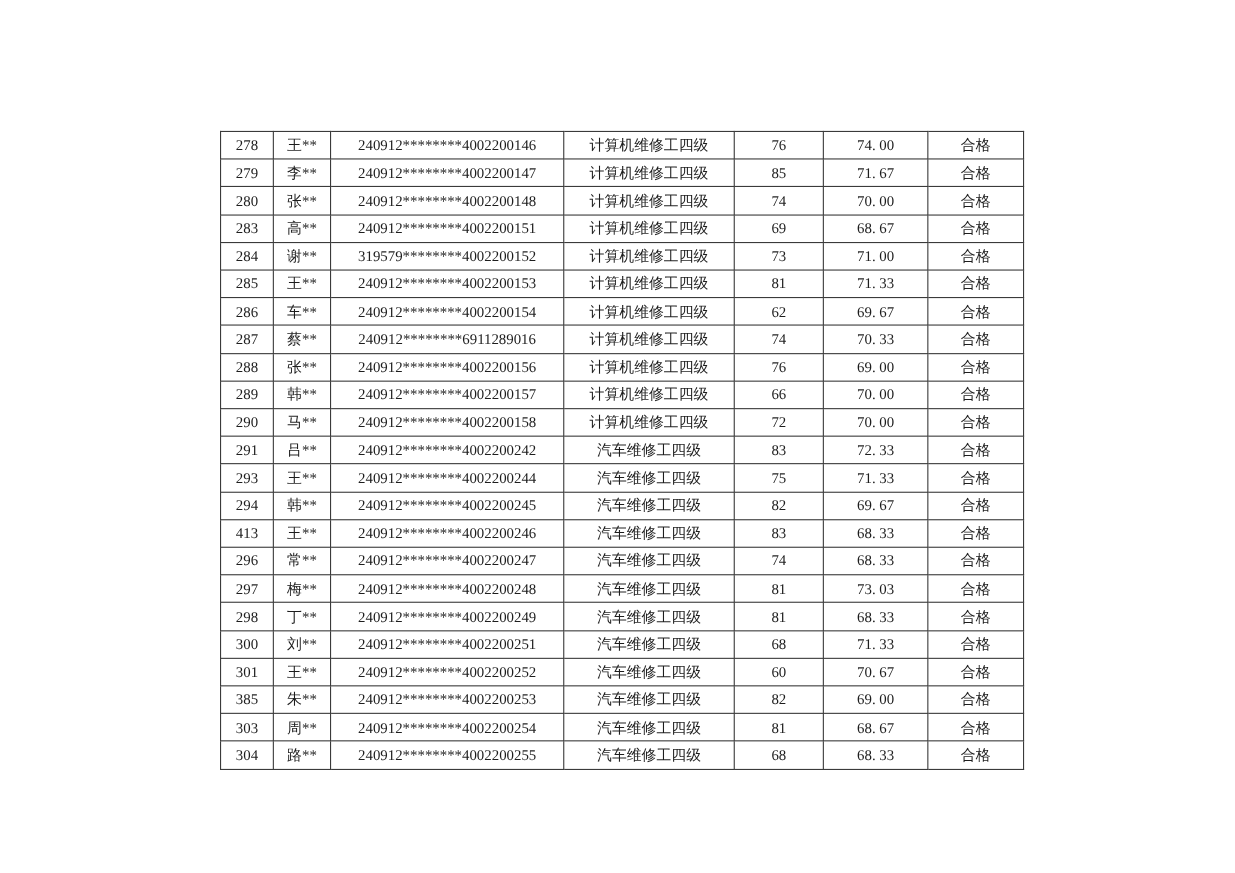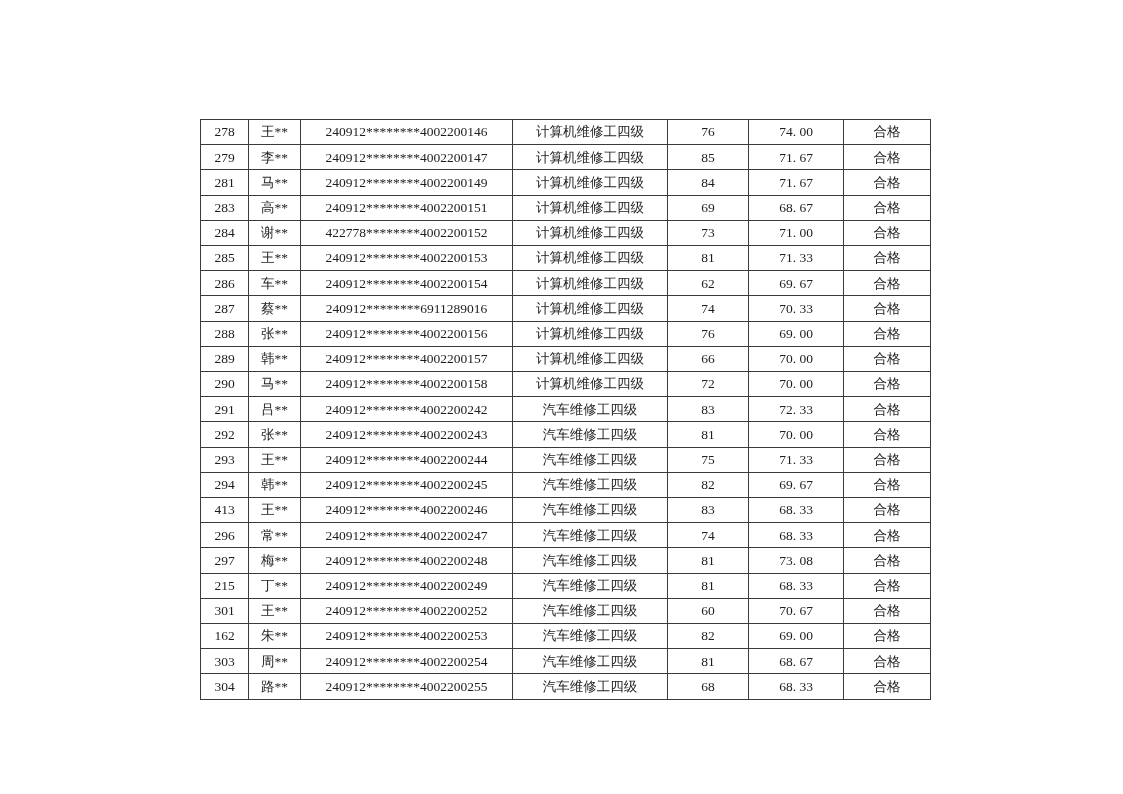--- a/index.html
+++ b/index.html
@@ -67,41 +67,41 @@
         <tr>
           <td>279</td>
           <td>李**</td>
           <td>240912********4002200147</td>
           <td>计算机维修工四级</td>
           <td>85</td>
           <td>71. 67</td>
           <td>合格</td>
         </tr>
         <tr>
-          <td>281</td>
-          <td>马**</td>
-          <td>240912********4002200149</td>
-          <td>计算机维修工四级</td>
-          <td>84</td>
-          <td>71. 67</td>
+          <td>280</td>
+          <td>张**</td>
+          <td>240912********4002200148</td>
+          <td>计算机维修工四级</td>
+          <td>74</td>
+          <td>70. 00</td>
           <td>合格</td>
         </tr>
         <tr>
           <td>283</td>
           <td>高**</td>
           <td>240912********4002200151</td>
           <td>计算机维修工四级</td>
           <td>69</td>
           <td>68. 67</td>
           <td>合格</td>
         </tr>
         <tr>
           <td>284</td>
           <td>谢**</td>
-          <td>422778********4002200152</td>
+          <td>319579********4002200152</td>
           <td>计算机维修工四级</td>
           <td>73</td>
           <td>71. 00</td>
           <td>合格</td>
         </tr>
         <tr>
           <td>285</td>
           <td>王**</td>
           <td>240912********4002200153</td>
           <td>计算机维修工四级</td>
@@ -157,29 +157,20 @@
         <tr>
           <td>291</td>
           <td>吕**</td>
           <td>240912********4002200242</td>
           <td>汽车维修工四级</td>
           <td>83</td>
           <td>72. 33</td>
           <td>合格</td>
         </tr>
         <tr>
-          <td>292</td>
-          <td>张**</td>
-          <td>240912********4002200243</td>
-          <td>汽车维修工四级</td>
-          <td>81</td>
-          <td>70. 00</td>
-          <td>合格</td>
-        </tr>
-        <tr>
           <td>293</td>
           <td>王**</td>
           <td>240912********4002200244</td>
           <td>汽车维修工四级</td>
           <td>75</td>
           <td>71. 33</td>
           <td>合格</td>
         </tr>
         <tr>
           <td>294</td>
@@ -207,43 +198,52 @@
           <td>74</td>
           <td>68. 33</td>
           <td>合格</td>
         </tr>
         <tr>
           <td>297</td>
           <td>梅**</td>
           <td>240912********4002200248</td>
           <td>汽车维修工四级</td>
           <td>81</td>
-          <td>73. 08</td>
-          <td>合格</td>
-        </tr>
-        <tr>
-          <td>215</td>
+          <td>73. 03</td>
+          <td>合格</td>
+        </tr>
+        <tr>
+          <td>298</td>
           <td>丁**</td>
           <td>240912********4002200249</td>
           <td>汽车维修工四级</td>
           <td>81</td>
           <td>68. 33</td>
           <td>合格</td>
         </tr>
         <tr>
+          <td>300</td>
+          <td>刘**</td>
+          <td>240912********4002200251</td>
+          <td>汽车维修工四级</td>
+          <td>68</td>
+          <td>71. 33</td>
+          <td>合格</td>
+        </tr>
+        <tr>
           <td>301</td>
           <td>王**</td>
           <td>240912********4002200252</td>
           <td>汽车维修工四级</td>
           <td>60</td>
           <td>70. 67</td>
           <td>合格</td>
         </tr>
         <tr>
-          <td>162</td>
+          <td>385</td>
           <td>朱**</td>
           <td>240912********4002200253</td>
           <td>汽车维修工四级</td>
           <td>82</td>
           <td>69. 00</td>
           <td>合格</td>
         </tr>
         <tr>
           <td>303</td>
           <td>周**</td>

